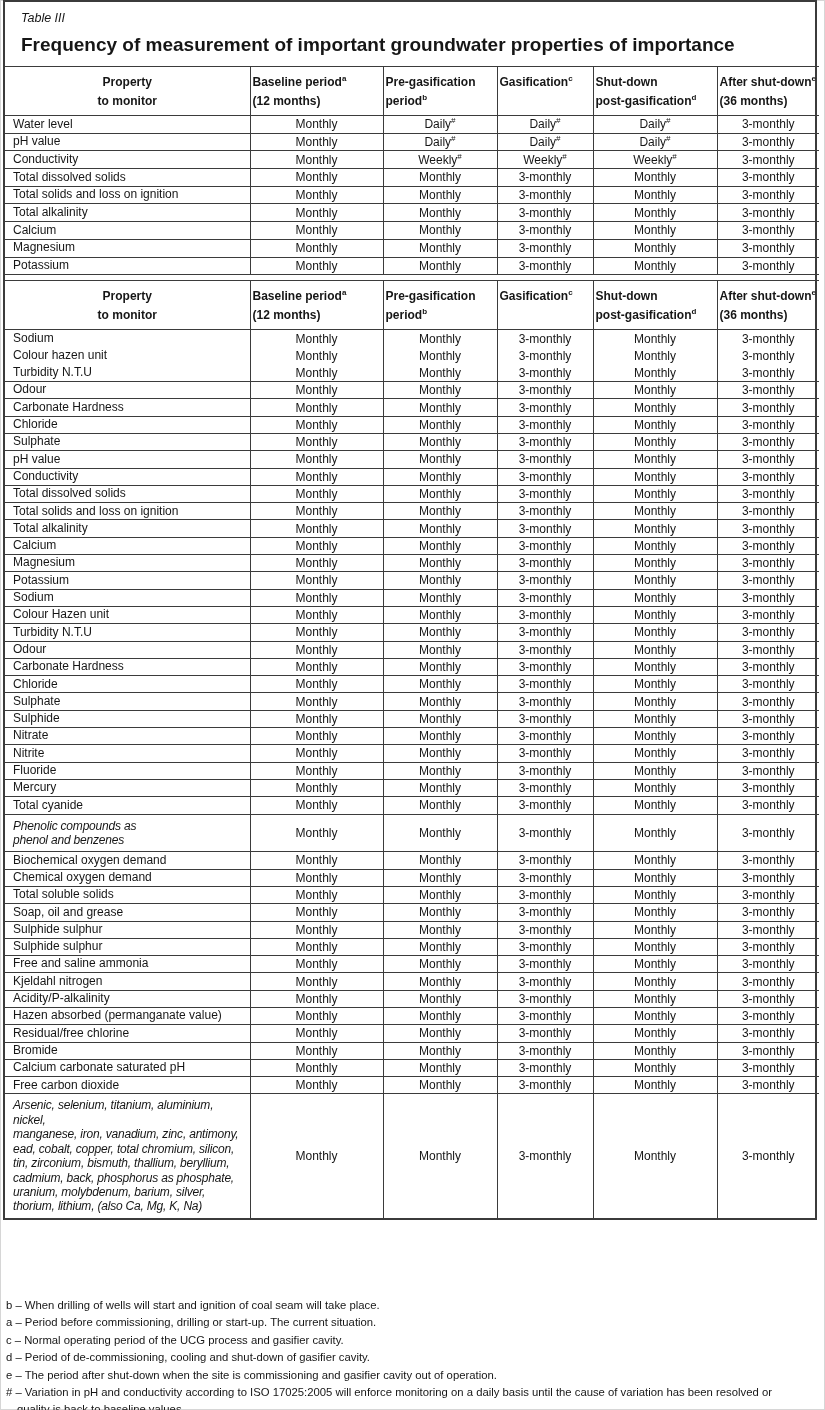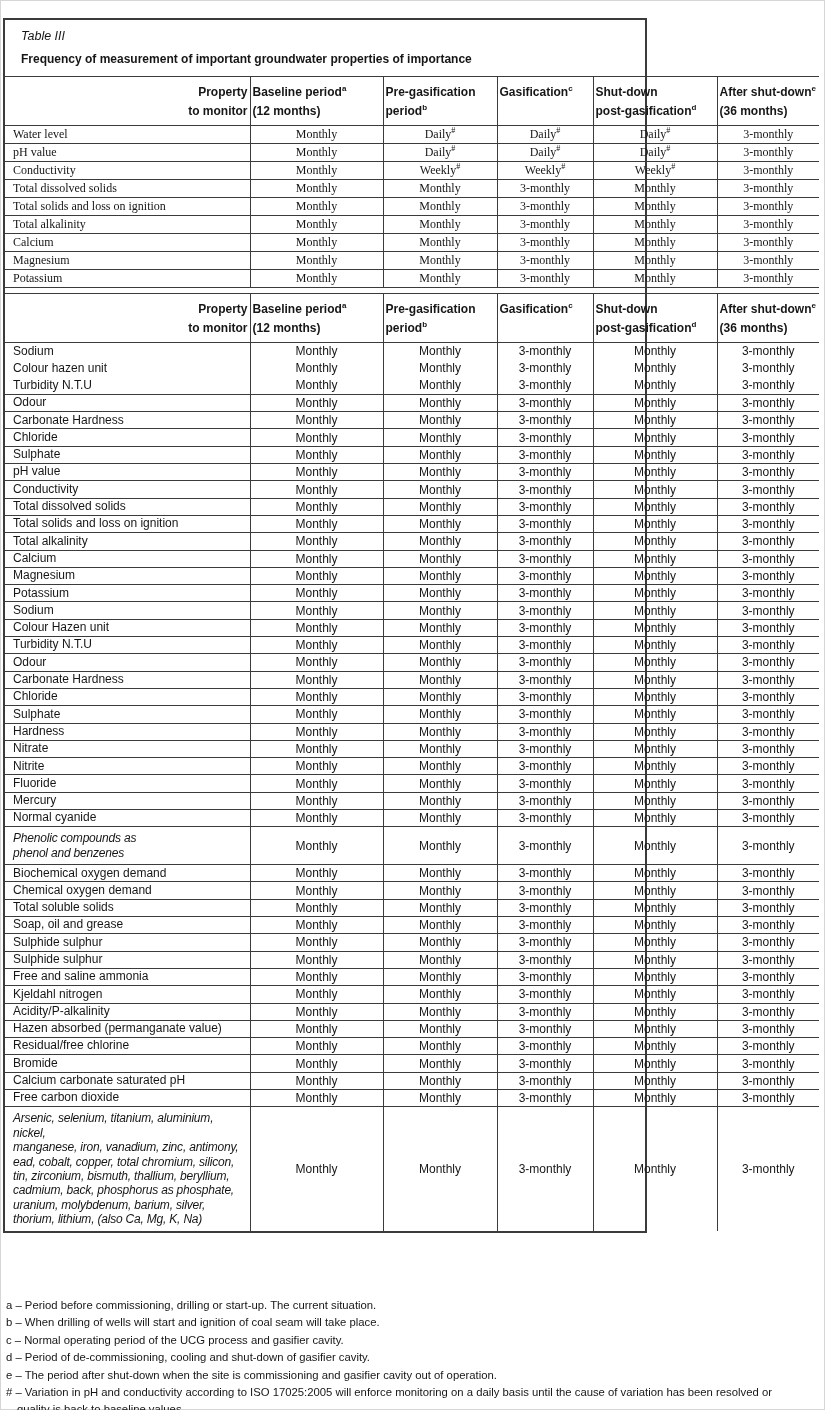--- a/index.html
+++ b/index.html
@@ -2,50 +2,50 @@
 <html><head>
 <meta charset="utf-8">
 <style>
   html,body { margin:0; padding:0; background:#ffffff; }
   .page {
     position:relative; width:825px; height:1410px; background:#ffffff;
     color:#161616; font-family:"Liberation Sans", sans-serif;
     box-shadow: inset 0 0 0 1px #d6d6d6; overflow:hidden;
   }
   .frame {
-    position:absolute; top:18px; left:3px; width:644px;
+    position:absolute; top:0; left:3px; width:814px;
     border:2px solid #3b3b3b; background:#fff; box-sizing:border-box;
   }
   .caption { font-style:italic; font-size:12.5px; margin:9px 0 0 16px; }
-  .doc-title { font-weight:bold; font-size:12px; margin:9px 16px 10px 16px; }
+  .doc-title { font-weight:bold; font-size:19px; margin:9px 16px 10px 16px; }
 
   table.freq-table {
     border-collapse:collapse; width:100%; table-layout:fixed;
     font-size:12px; color:#161616; border-top:1px solid #3b3b3b;
   }
   table.t2 { margin-top:5px; }
   col.col0{width:245px;} col.col1{width:133px;} col.col2{width:114px;}
   col.col3{width:96px;} col.col4{width:124px;} col.col5{width:102px;}
 
   .freq-table th, .freq-table td {
     border-right:1px solid #3b3b3b; border-bottom:1px solid #3b3b3b;
     box-sizing:border-box; overflow:hidden;
   }
   .freq-table th:last-child, .freq-table td:last-child { border-right:none; }
   table.t2 tbody tr:last-child td { border-bottom:none; }
 
   .freq-table th {
     font-weight:bold; text-align:left; vertical-align:top;
     padding:6px 2px 4px 2px; height:49px;
   }
-  .freq-table th.prop-h { text-align:right; }
+  .freq-table th.prop-h { text-align:center; }
   .hline { line-height:19px; white-space:nowrap; }
 
   .freq-table td { vertical-align:middle; }
-  .t1 td { height:17.7px;font-family:Liberation Serif, serif; }
+  .t1 td { height:17.7px; }
   .t2 td { height:17.3px; }
   td.prop {
     text-align:left; padding:1px 4px 1px 8px;
     white-space:pre-line; line-height:13.5px;
   }
   td.val { text-align:center; padding:1px 2px; }
   tr.noline td { border-bottom:none; }
   tr.multi td { height:auto; }
   tr.multi td.prop { padding-top:4px; padding-bottom:4px; line-height:14.4px; letter-spacing:-0.2px;font-style:italic; }
   tr.rh32 td { height:31px; }
@@ -384,21 +384,21 @@
             </tr>
             <tr>
               <td class="prop">Sulphate</td>
               <td class="val">Monthly</td>
               <td class="val">Monthly</td>
               <td class="val">3-monthly</td>
               <td class="val">Monthly</td>
               <td class="val">3-monthly</td>
             </tr>
             <tr>
-              <td class="prop">Hardness</td>
+              <td class="prop">Sulphide</td>
               <td class="val">Monthly</td>
               <td class="val">Monthly</td>
               <td class="val">3-monthly</td>
               <td class="val">Monthly</td>
               <td class="val">3-monthly</td>
             </tr>
             <tr>
               <td class="prop">Nitrate</td>
               <td class="val">Monthly</td>
               <td class="val">Monthly</td>
@@ -424,21 +424,21 @@
             </tr>
             <tr>
               <td class="prop">Mercury</td>
               <td class="val">Monthly</td>
               <td class="val">Monthly</td>
               <td class="val">3-monthly</td>
               <td class="val">Monthly</td>
               <td class="val">3-monthly</td>
             </tr>
             <tr>
-              <td class="prop">Normal cyanide</td>
+              <td class="prop">Total cyanide</td>
               <td class="val">Monthly</td>
               <td class="val">Monthly</td>
               <td class="val">3-monthly</td>
               <td class="val">Monthly</td>
               <td class="val">3-monthly</td>
             </tr>
             <tr class="multi rh32">
               <td class="prop">Phenolic  compounds as
 phenol and benzenes</td>
               <td class="val">Monthly</td>
@@ -571,21 +571,21 @@
               <td class="val">Monthly</td>
               <td class="val">3-monthly</td>
               <td class="val">Monthly</td>
               <td class="val">3-monthly</td>
             </tr>
           </tbody>
         </table>
       </div>
   </div>
   <div class="footnotes" id="footnotes">
+      <div class="footnote">b – When drilling of wells will start and ignition of coal seam will take place.</div>
       <div class="footnote">a – Period before commissioning, drilling or start-up.  The current situation.</div>
-      <div class="footnote">b – When drilling of wells will start and ignition of coal seam will take place.</div>
       <div class="footnote">c – Normal operating period of the UCG process and gasifier cavity.</div>
       <div class="footnote">d – Period of de-commissioning, cooling and shut-down of gasifier cavity.</div>
       <div class="footnote">e – The period after shut-down when the site is commissioning and gasifier cavity out of operation.</div>
       <div class="footnote"># – Variation in pH and conductivity according to ISO 17025:2005 will enforce monitoring on a daily basis until the cause of variation has been resolved or
 quality is  back to baseline values</div>
     </div>
 </div>
 
 </body></html>

